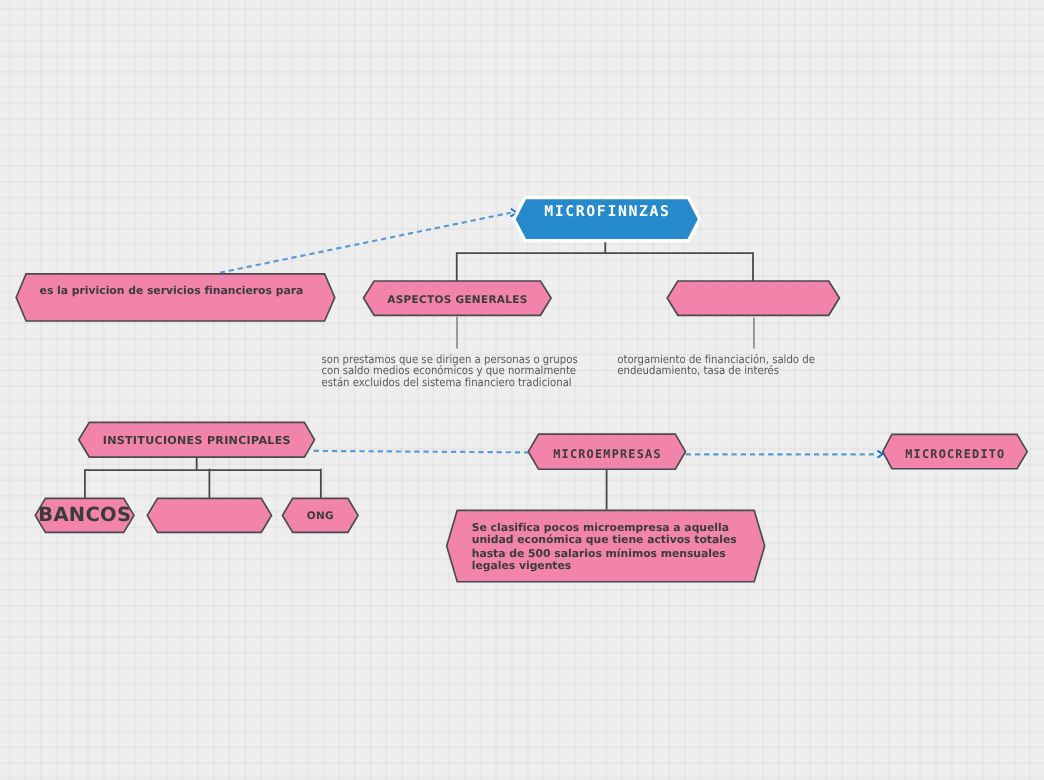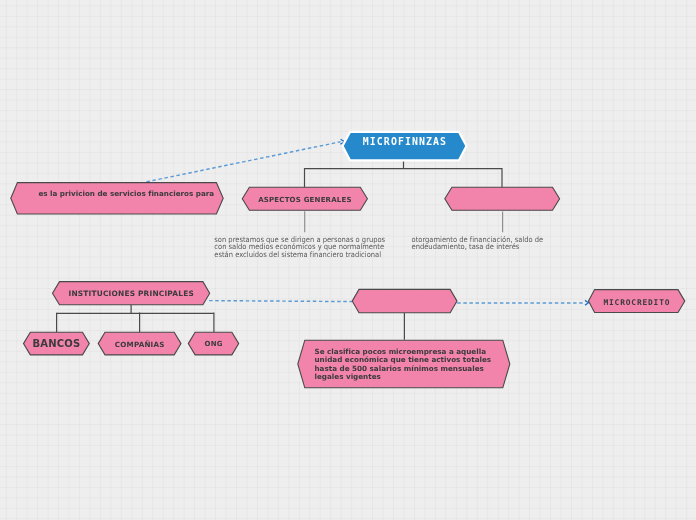--- a/index.html
+++ b/index.html
@@ -87,35 +87,35 @@
       <path fill="#f283ab" stroke="#4a4a4a" stroke-width="1.1" d="M105.0,332.2 L174.2,332.2 L181.0,343.6 L174.2,354.9 L105.0,354.9 L98.2,343.6 Z"></path>
       <path fill="#f283ab" stroke="#4a4a4a" stroke-width="1.1" d="M195.1,332.2 L231.9,332.2 L238.7,343.6 L231.9,354.9 L195.1,354.9 L188.3,343.6 Z"></path>
       <path fill="#f283ab" stroke="#4a4a4a" stroke-width="1.1" d="M359.0,289.4 L450.2,289.4 L457.0,301.1 L450.2,312.8 L359.0,312.8 L352.2,301.1 Z"></path>
       <path fill="#f283ab" stroke="#4a4a4a" stroke-width="1.1" d="M594.6,289.6 L678.0,289.6 L684.8,301.1 L678.0,312.5 L594.6,312.5 L588.5,301.1 Z"></path>
       <path fill="#f283ab" stroke="#4a4a4a" stroke-width="1.1" d="M304.8,340.2 L502.8,340.2 L509.8,364.0 L502.8,387.8 L304.8,387.8 L297.8,364.0 Z"></path>
     </g>
   </svg>
 
   <div class="lbl" style="left:343.6px;top:134.0px;width:121.6px;height:15px;color:#ffffff;font-family:'DejaVu Sans Mono',monospace;font-weight:bold;font-size:9.9px;letter-spacing:1.07px;text-indent:1.07px;">MICROFINNZAS</div>
 
-  <div style="position:absolute;left:26.4px;top:188.9px;color:#3b3b3b;font-weight:bold;font-size:7.2px;line-height:9.05px;white-space:nowrap;margin-left:12px;">
+  <div style="position:absolute;left:26.4px;top:188.9px;color:#3b3b3b;font-weight:bold;font-size:7.2px;line-height:9.05px;white-space:nowrap;">
     <div>es la privicion de servicios financieros para</div>
   </div>
 
   <div class="lbl" style="left:242.3px;top:188.6px;width:125.1px;height:22.8px;color:#3b3b3b;font-weight:bold;font-size:7px;letter-spacing:0.2px;text-indent:0.2px;">ASPECTOS GENERALES</div>
 
 
   <div class="lbl" style="left:52.5px;top:283.2px;width:157.2px;height:21.4px;color:#3b3b3b;font-weight:bold;font-size:7.4px;letter-spacing:0.2px;text-indent:0.2px;">INSTITUCIONES PRINCIPALES</div>
 
-  <div class="lbl" style="left:23.5px;top:332.8px;width:65.8px;height:22px;color:#3b3b3b;font-weight:bold;font-size:10px;letter-spacing:0.2px;text-indent:0.2px;">BANCOS</div>
+  <div class="lbl" style="left:23.5px;top:332.8px;width:65.8px;height:22px;color:#3b3b3b;font-weight:bold;font-size:13px;letter-spacing:0.2px;text-indent:0.2px;">BANCOS</div>
 
-  <div class="lbl" style="left:98.2px;top:332.8px;width:82.8px;height:23px;color:#3b3b3b;font-weight:bold;font-size:7.15px;letter-spacing:0.2px;text-indent:0.2px;">COMPAÑIAS</div>
 
   <div class="lbl" style="left:188.3px;top:332.8px;width:50.4px;height:23px;color:#3b3b3b;font-weight:bold;font-size:6.95px;letter-spacing:0.2px;text-indent:0.2px;">ONG</div>
 
+  <div class="lbl" style="left:352.2px;top:290.3px;width:104.8px;height:23.8px;color:#3b3b3b;font-family:'DejaVu Sans Mono',monospace;font-weight:bold;font-size:7.9px;letter-spacing:0.82px;text-indent:0.82px;">MICROEMPRESAS</div>
 
   <div class="lbl" style="left:587.5px;top:291.0px;width:98px;height:22px;color:#3b3b3b;font-family:'DejaVu Sans Mono',monospace;font-weight:bold;font-size:7.9px;letter-spacing:0.82px;text-indent:0.82px;">MICROCREDITO</div>
 
   <div style="position:absolute;left:314.5px;top:348.1px;color:#3b3b3b;font-weight:bold;font-size:7.2px;line-height:8.3px;white-space:nowrap;">
     <div>Se clasifica pocos microempresa a aquella</div>
     <div>unidad económica que tiene activos totales</div>
     <div>hasta de 500 salarios mínimos mensuales</div>
     <div>legales vigentes</div>
   </div>
 

